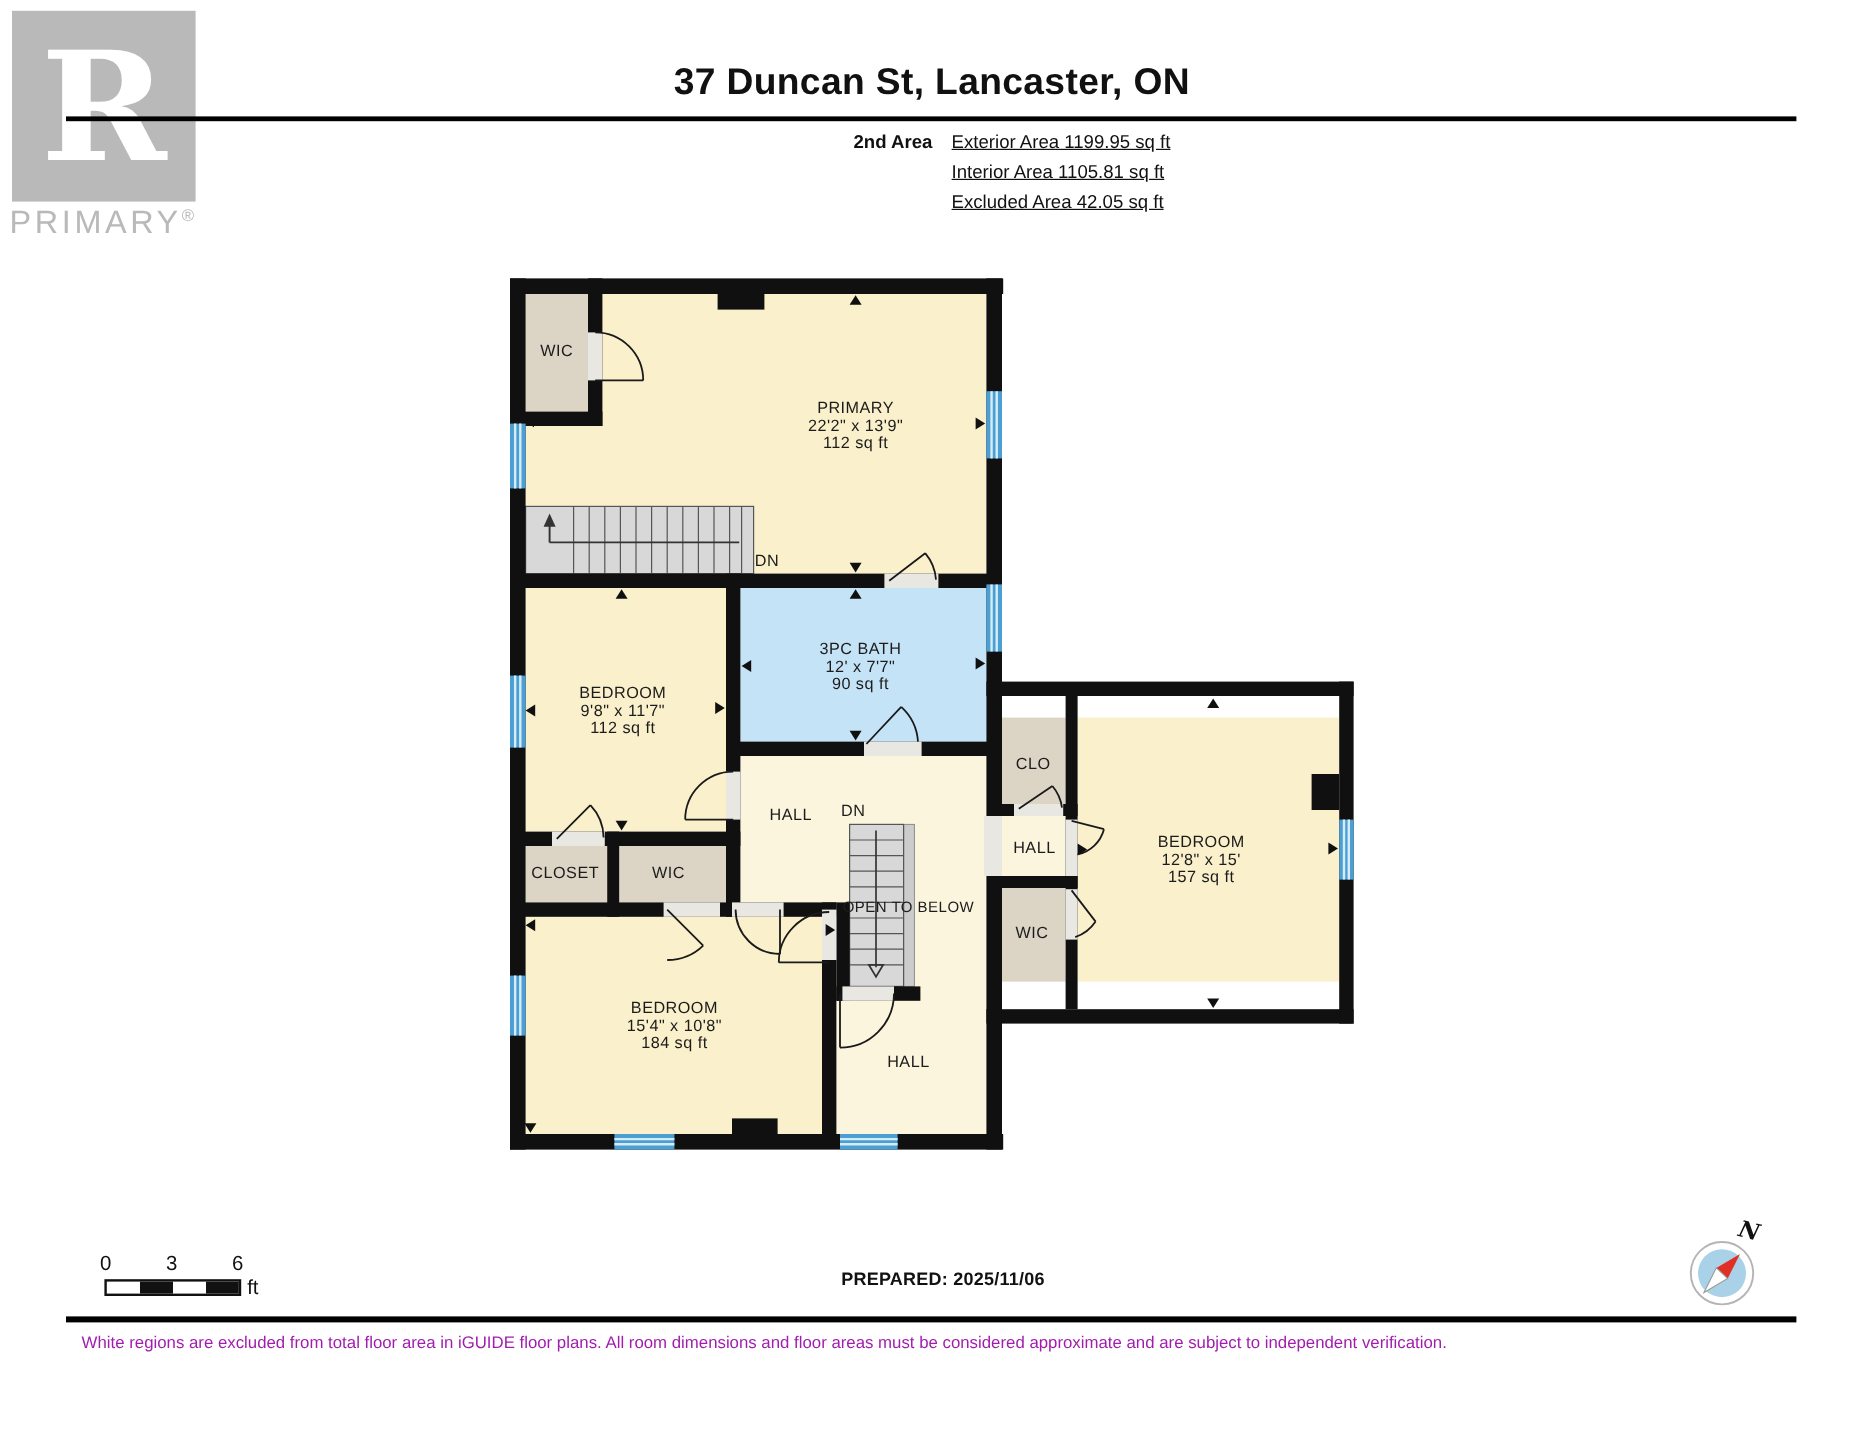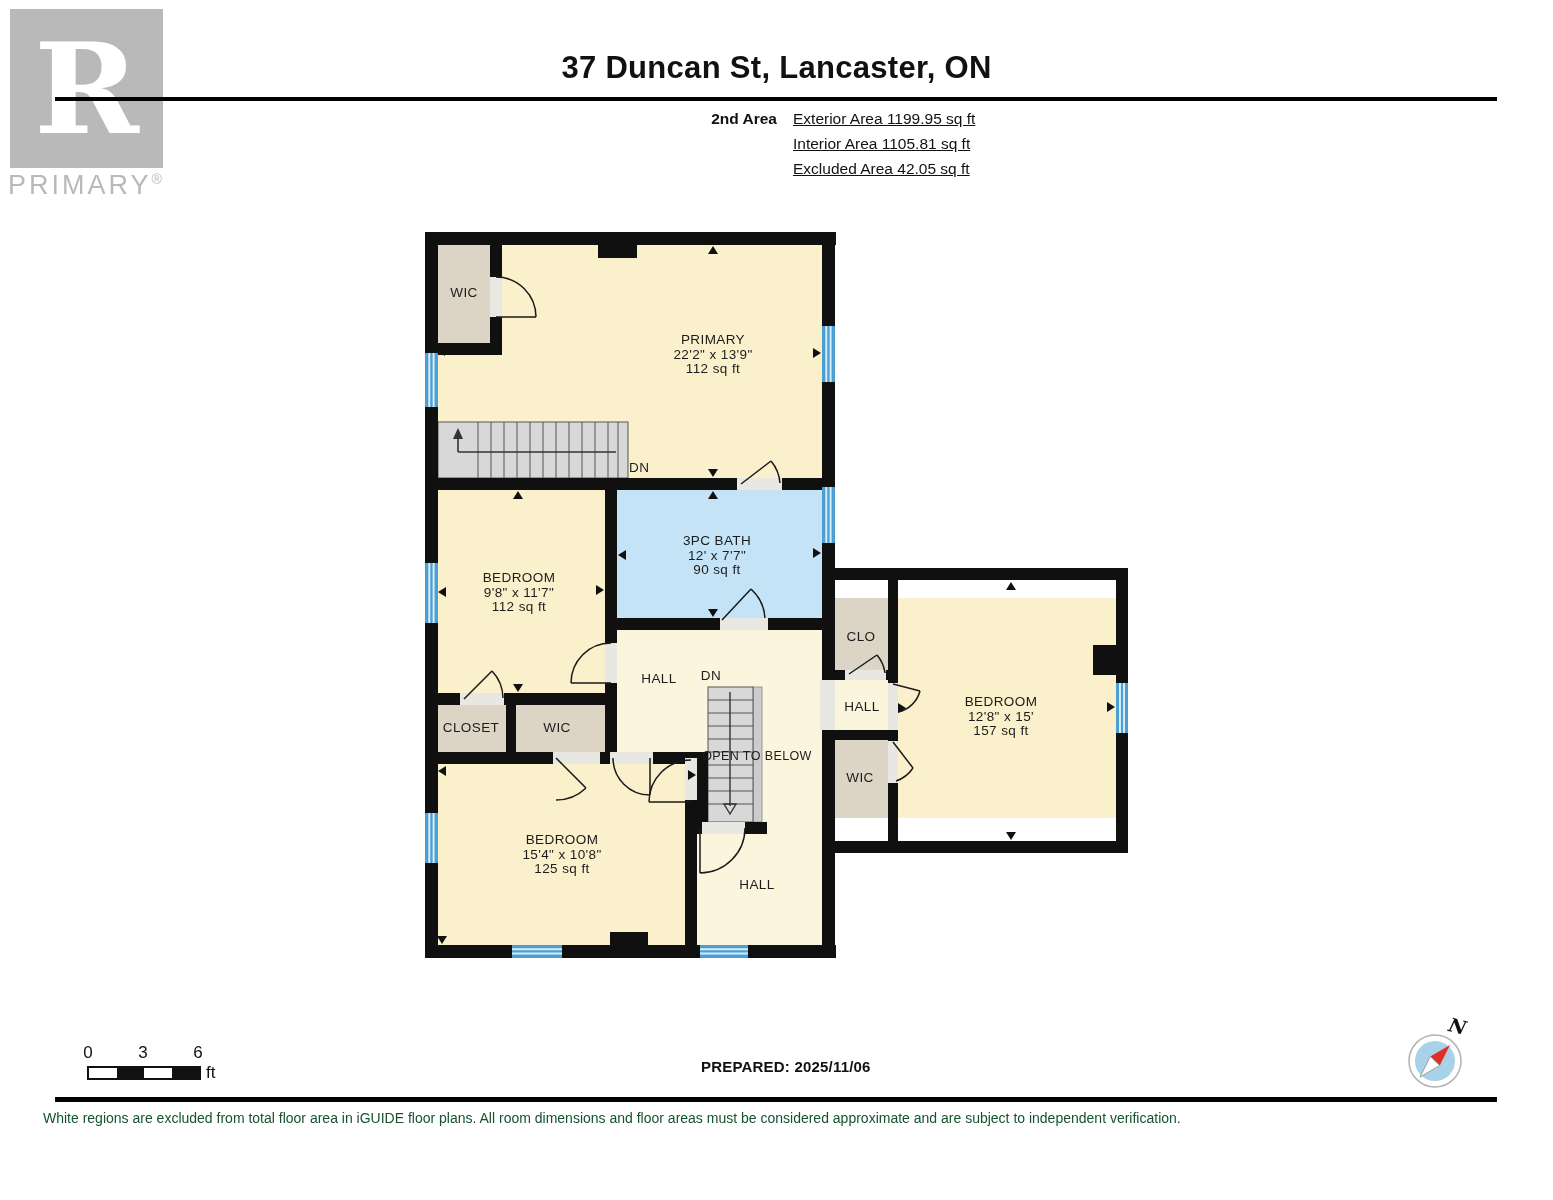--- a/index.html
+++ b/index.html
@@ -19,21 +19,21 @@
   .rlabel{position:absolute;transform:translateX(-50%);text-align:center;font-size:13.5px;
           line-height:14.5px;color:#1c1c1c;letter-spacing:.4px;white-space:nowrap;}
   .rlabel-left{position:absolute;font-size:13.5px;color:#1c1c1c;letter-spacing:.4px;white-space:nowrap;}
   .small-label{font-size:12.5px;}
   
   .tick{position:absolute;transform:translateX(-50%);font-size:17px;}
   #scale-bar{left:87px;top:1066px;width:110px;height:10px;border:2px solid #111;
      background:linear-gradient(90deg,#fff 0 25%,#111 25% 50%,#fff 50% 75%,#111 75% 100%);}
   #scale-unit{left:206px;top:1063px;font-size:17px;}
   #prepared{left:701px;top:1058px;font-size:15px;font-weight:700;letter-spacing:.2px;text-align:right;}
-  #disclaimer{left:43px;top:1110px;font-size:14px;color:#14532d;}
+  #disclaimer{left:68px;top:1110px;font-size:14px;color:#a21caf;}
   #watermark{left:462px;top:1127px;width:642px;height:37px;text-align:center;
      font-size:31px;letter-spacing:2px;color:#c7c7c7;font-weight:bold;
      background:linear-gradient(180deg,#f5f5f5 0%,#e3e3e3 55%,#efefef 100%);
      text-shadow:0 1px 1px #fff; white-space:nowrap;}
   #north-label{left:1449px;top:1015px;font-size:19px;font-weight:bold;font-style:italic;
      font-family:"DejaVu Serif",serif;transform:rotate(14deg);}
 </style>
 </head>
 <body>
 
@@ -244,21 +244,21 @@
     <div>WIC</div>
   </div>
   <div class="rlabel" style="left:1001px;top:695px;">
     <div>BEDROOM</div>
     <div>12'8" x 15'</div>
     <div>157 sq ft</div>
   </div>
   <div class="rlabel" style="left:562px;top:833px;">
     <div>BEDROOM</div>
     <div>15'4" x 10'8"</div>
-    <div>125 sq ft</div>
+    <div>184 sq ft</div>
   </div>
   <div class="rlabel" style="left:757px;top:878px;">
     <div>HALL</div>
   </div>
 
   <div class="tick" style="left:88px;top:1043px;">0</div>
   <div class="tick" style="left:143px;top:1043px;">3</div>
   <div class="tick" style="left:198px;top:1043px;">6</div>
   <div class="abs" id="scale-bar"></div>
   <div class="abs" id="scale-unit">ft</div>

